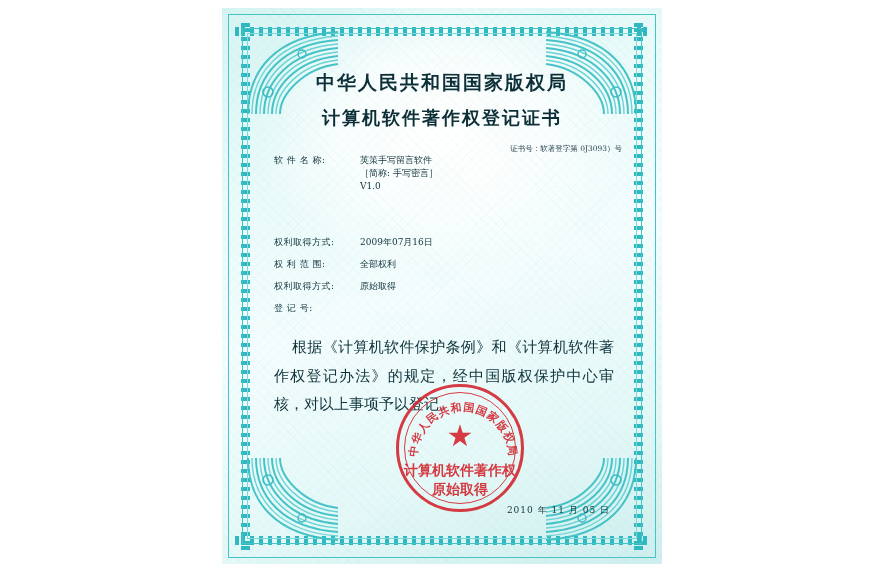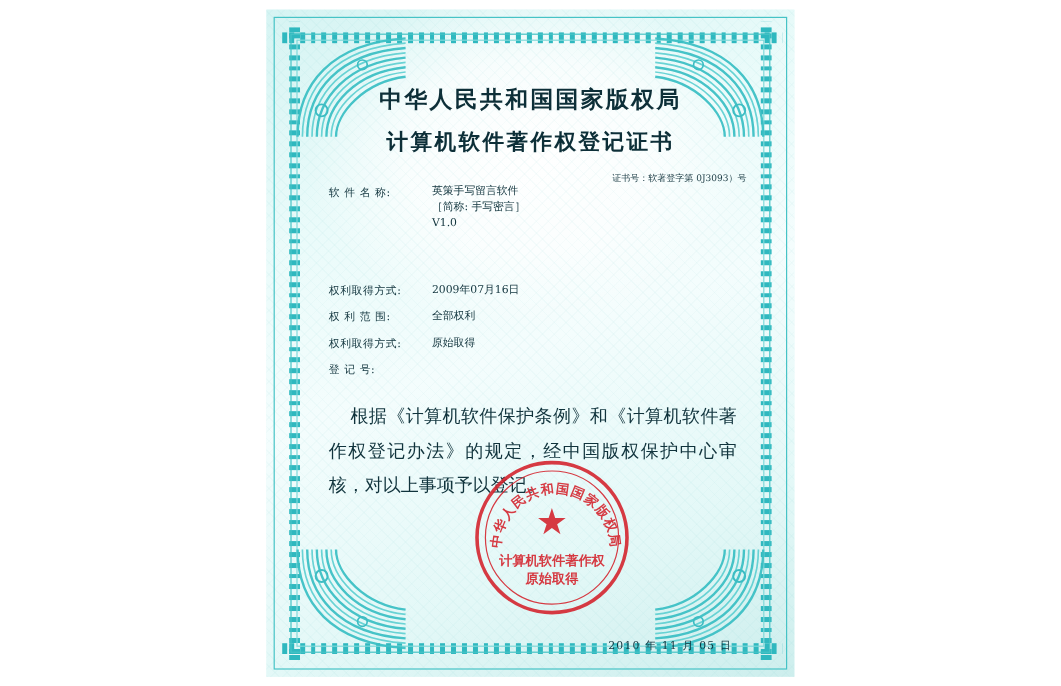--- a/index.html
+++ b/index.html
@@ -186,42 +186,42 @@
     font-size: 30px;
     color: #d4202a;
     line-height: 1;
   }
   .seal-bottom-text {
     position: absolute;
     left: 0; right: 0;
     top: 74px;
     text-align: center;
     color: #d4202a;
-    font-size: 11px;
+    font-size: 14px;
     line-height: 1.35;
     font-family: "DejaVu Serif", serif;
     font-weight: bold;
   }
   .seal-arc {
     position: absolute;
     left: 0; top: 0;
     width: 128px; height: 128px;
   }
   .seal-arc text {
     fill: #d4202a;
     font-size: 11px;
     font-family: "DejaVu Serif", serif;
     font-weight: bold;
     letter-spacing: 1px;
   }
 
   .issue-date {
     position: absolute;
     right: 18px;
-    top: 484px;
+    top: 456px;
     font-size: 9px;
     color: #10333c;
     font-family: "DejaVu Serif", serif;
     letter-spacing: 1px;
   }
 </style>
 </head>
 <body>
 
 <div id="certificate-page">

